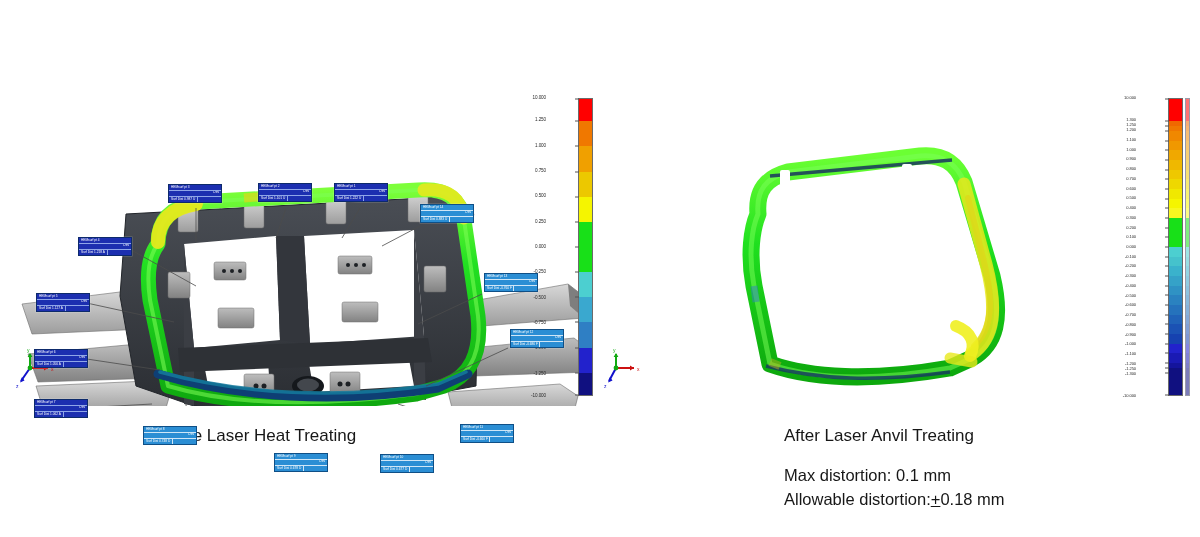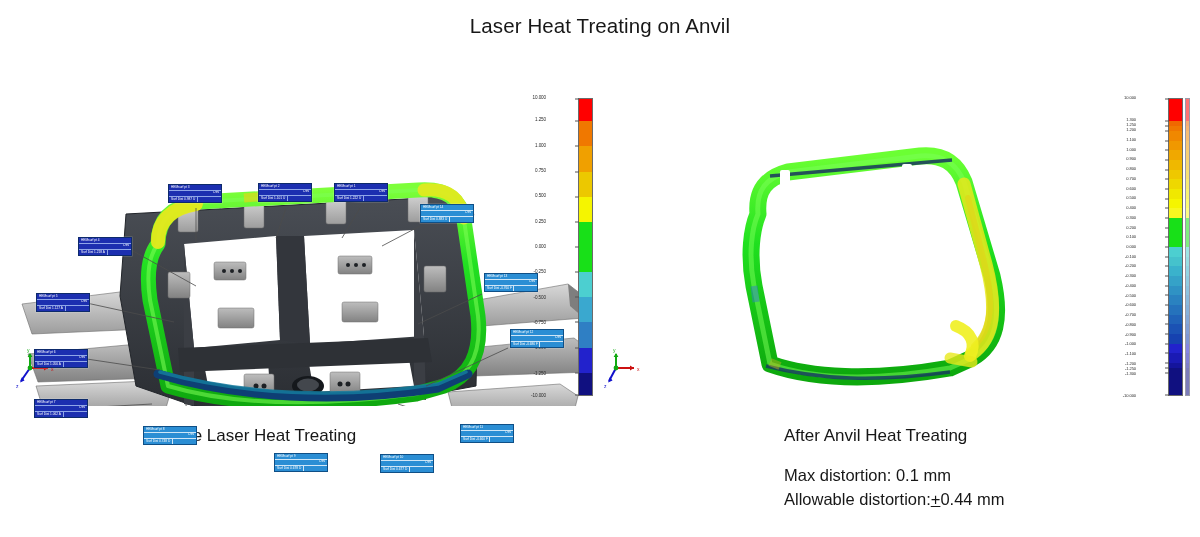--- a/index.html
+++ b/index.html
@@ -142,21 +142,20 @@
   .callout.light .c-val { background: #2b8ed4; }
   .callout.light .c-head { border-bottom:.5px solid #cfe6f7; }
   .callout.light .c-mid  { border-bottom:.5px solid #cfe6f7; }
   .callout.light .c-val .divider { background:#cfe6f7; }
 </style>
 </head>
 <body>
 
 <div class="slide">
 
-  <div id="slide-title">Laser Heat Treating on Anvil</div>
 
   <div class="panel" id="panel-before">
     <svg class="viewport" viewBox="0 0 585 320">
       <defs>
         <linearGradient id="greenRail" x1="0" y1="0" x2="0" y2="1">
           <stop offset="0%" stop-color="#7dff3a"></stop>
           <stop offset="35%" stop-color="#22e022"></stop>
           <stop offset="100%" stop-color="#0fa80f"></stop>
         </linearGradient>
         <linearGradient id="greenRailV" x1="0" y1="0" x2="1" y2="0">
@@ -591,24 +590,24 @@
       <text x="13" y="4" font-size="5" fill="#11aa11" font-family="Liberation Sans, sans-serif">y</text>
       <line x1="16" y1="20" x2="9" y2="33" stroke="#1111cc" stroke-width="2"></line>
       <polygon points="8,34.5 12.5,32.5 10,29" fill="#1111cc"></polygon>
       <text x="4" y="40" font-size="5" fill="#1111cc" font-family="Liberation Sans, sans-serif">z</text>
       <circle cx="16" cy="20" r="2.4" fill="#11aa11"></circle>
     </svg>
   </div>
 
   <div class="caption" id="caption-before">Before Laser Heat Treating</div>
 
-  <div class="caption" id="caption-after">After Anvil Heat Treating</div>
+  <div class="caption" id="caption-after">After Laser Anvil Treating</div>
 
   <div class="metric" id="metric-max">
     <span>Max distortion:</span>
     <span>0.1 mm</span>
   </div>
 
   <div class="metric" id="metric-allowable">
-    <span>Allowable distortion:</span><span class="pm">+</span><span>0.44 mm</span>
+    <span>Allowable distortion:</span><span class="pm">+</span><span>0.18 mm</span>
   </div>
 
 </div>
 
 </body></html>

